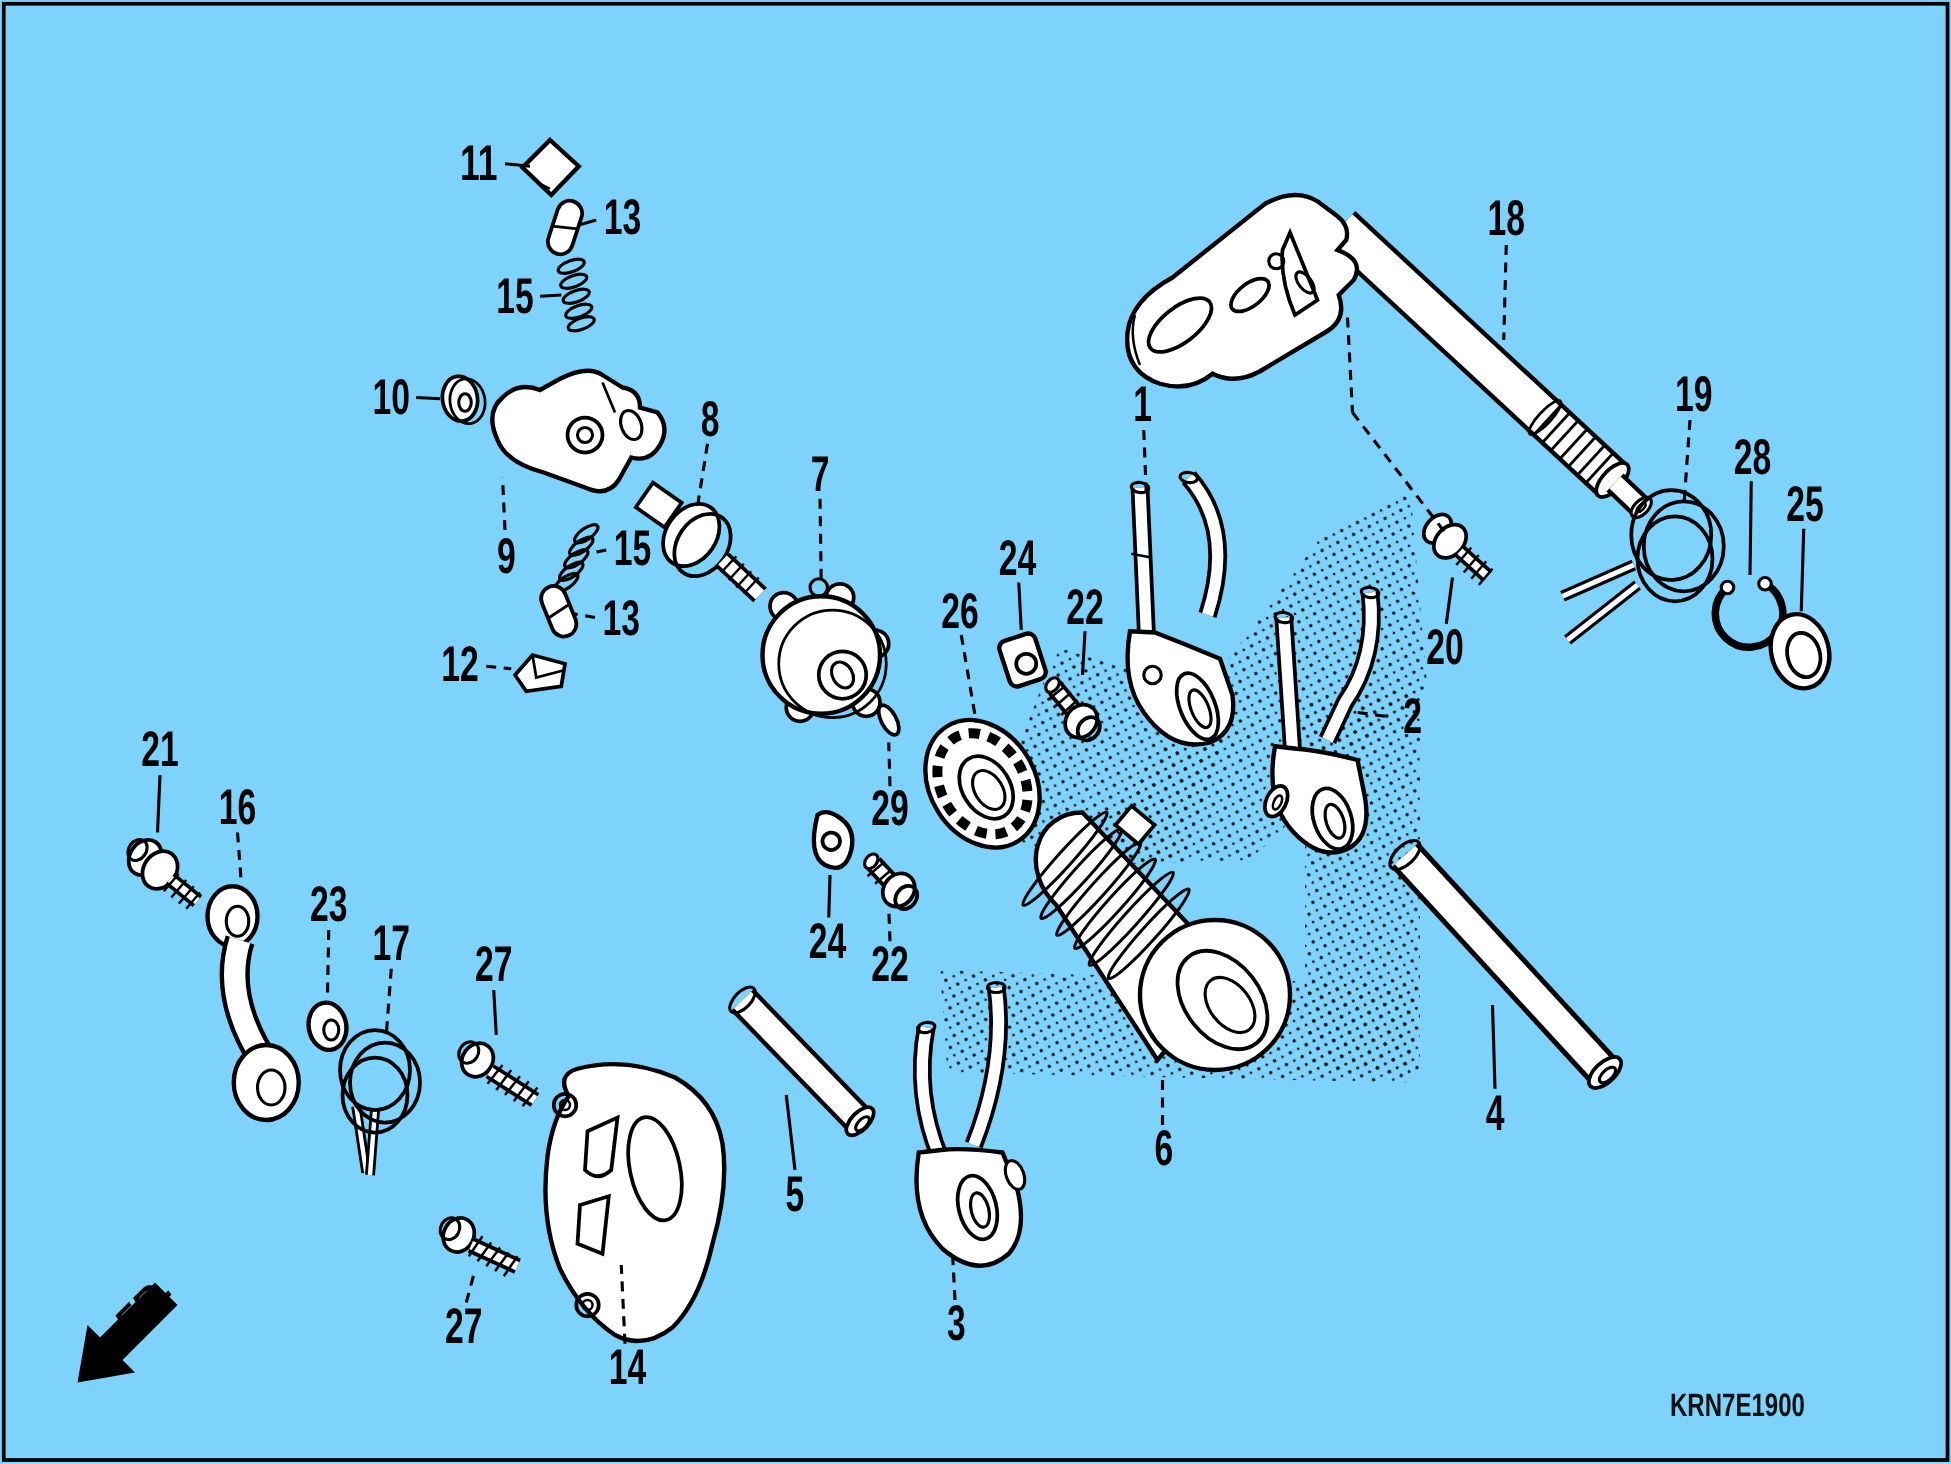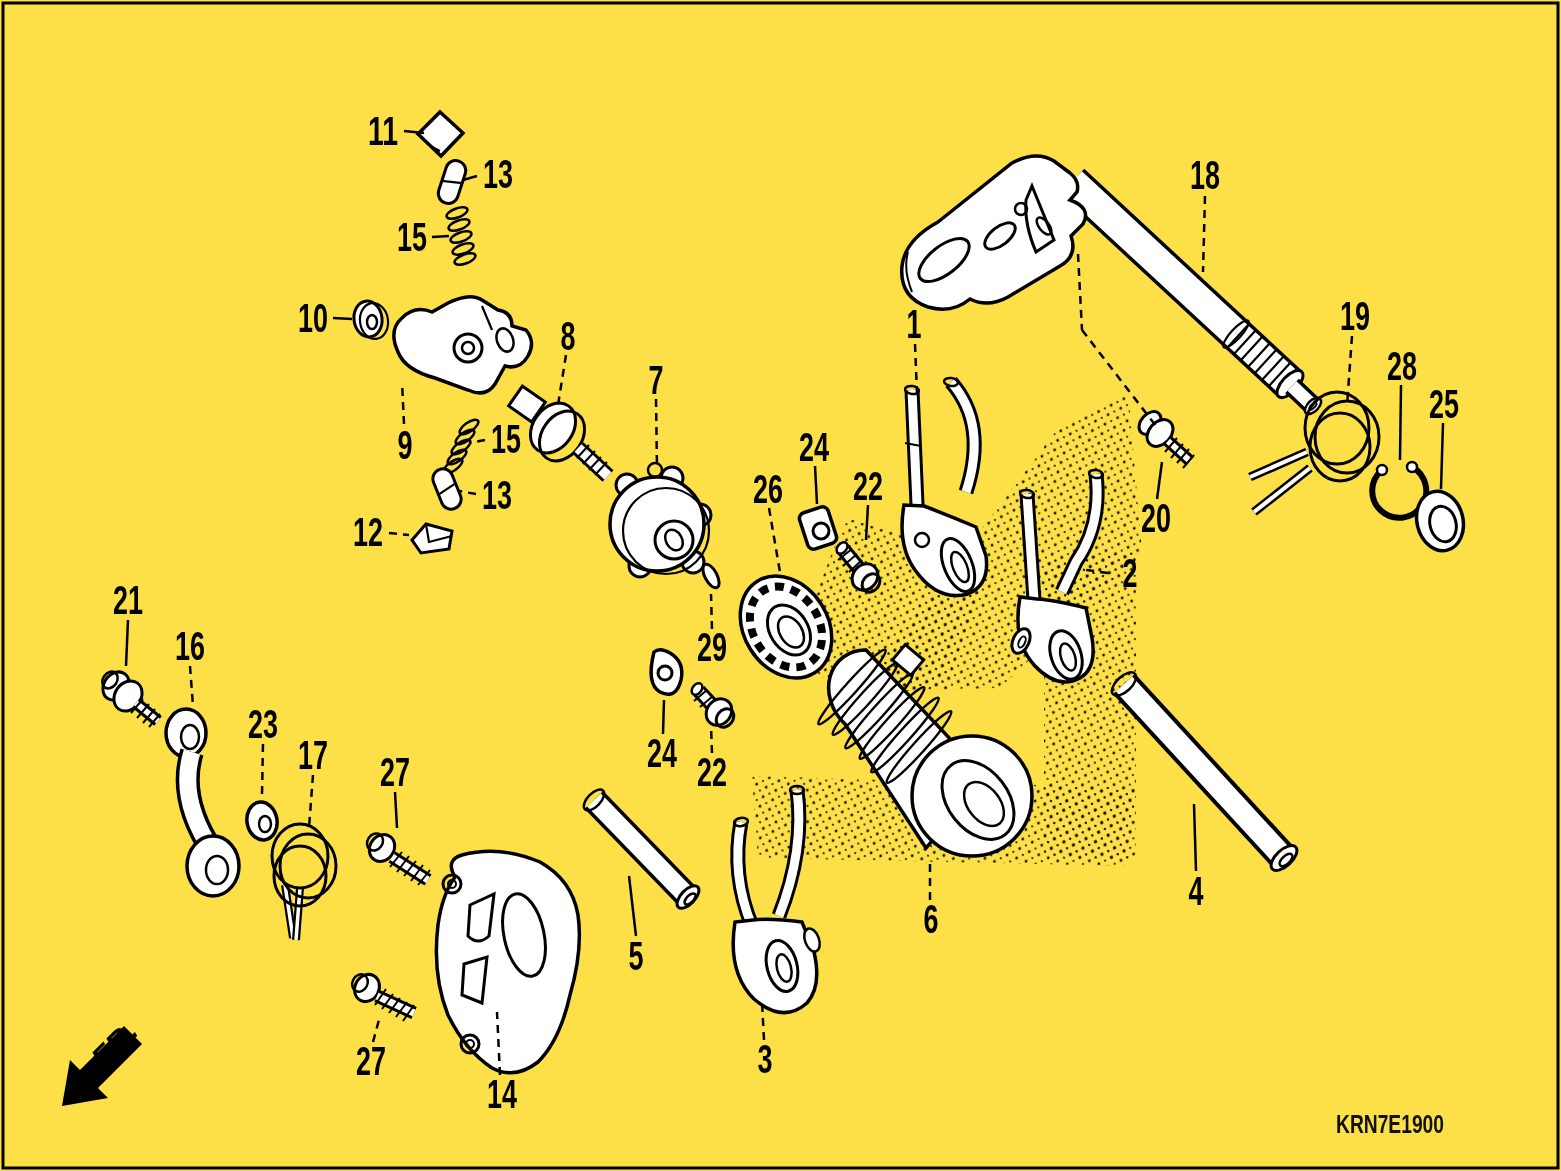--- a/index.html
+++ b/index.html
@@ -1,17 +1,17 @@
 <!DOCTYPE html>
 <html><head>
 <meta charset="utf-8">
 <style>
   html,body{margin:0;padding:0;background:#ffffff;}
   body{width:1561px;height:1171px;position:relative;overflow:hidden;}
-  .stage{position:absolute;inset:0;background:#fde047;}
+  .stage{position:absolute;inset:0;background:#7dd3fc;}
   svg{position:absolute;left:0;top:0;}
   .part-num{font-family:"Liberation Sans",sans-serif;font-weight:700;font-size:40px;fill:#000;text-anchor:middle;dominant-baseline:central;}
   .leader{stroke:#000;stroke-width:2.5;fill:none;}
   .leader.dashed{stroke-dasharray:8 6;}
   .code-text{font-family:"Liberation Sans",sans-serif;font-weight:700;font-size:26px;fill:#111;dominant-baseline:central;}
   .fr-text{font-family:"Liberation Sans",sans-serif;font-weight:800;font-style:italic;font-size:29px;fill:#000;}
 </style>
 </head>
 <body>
 

